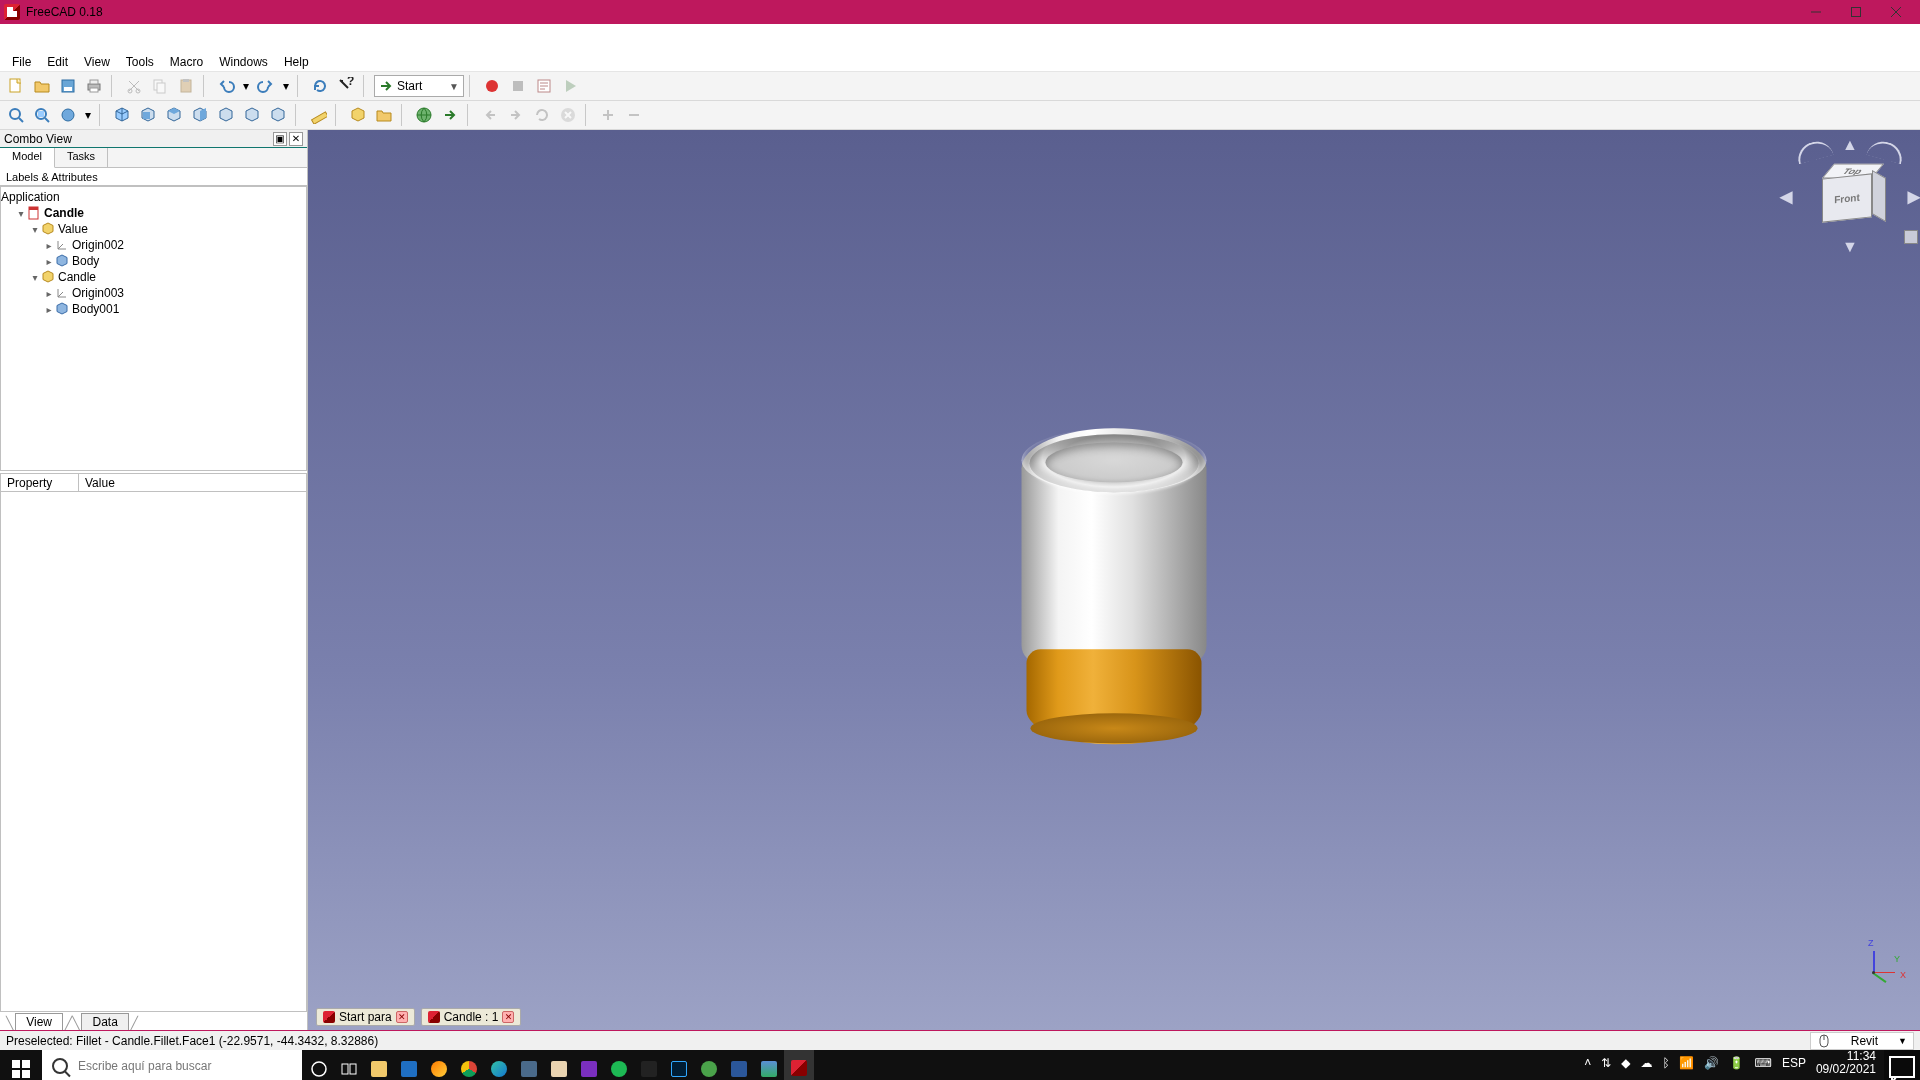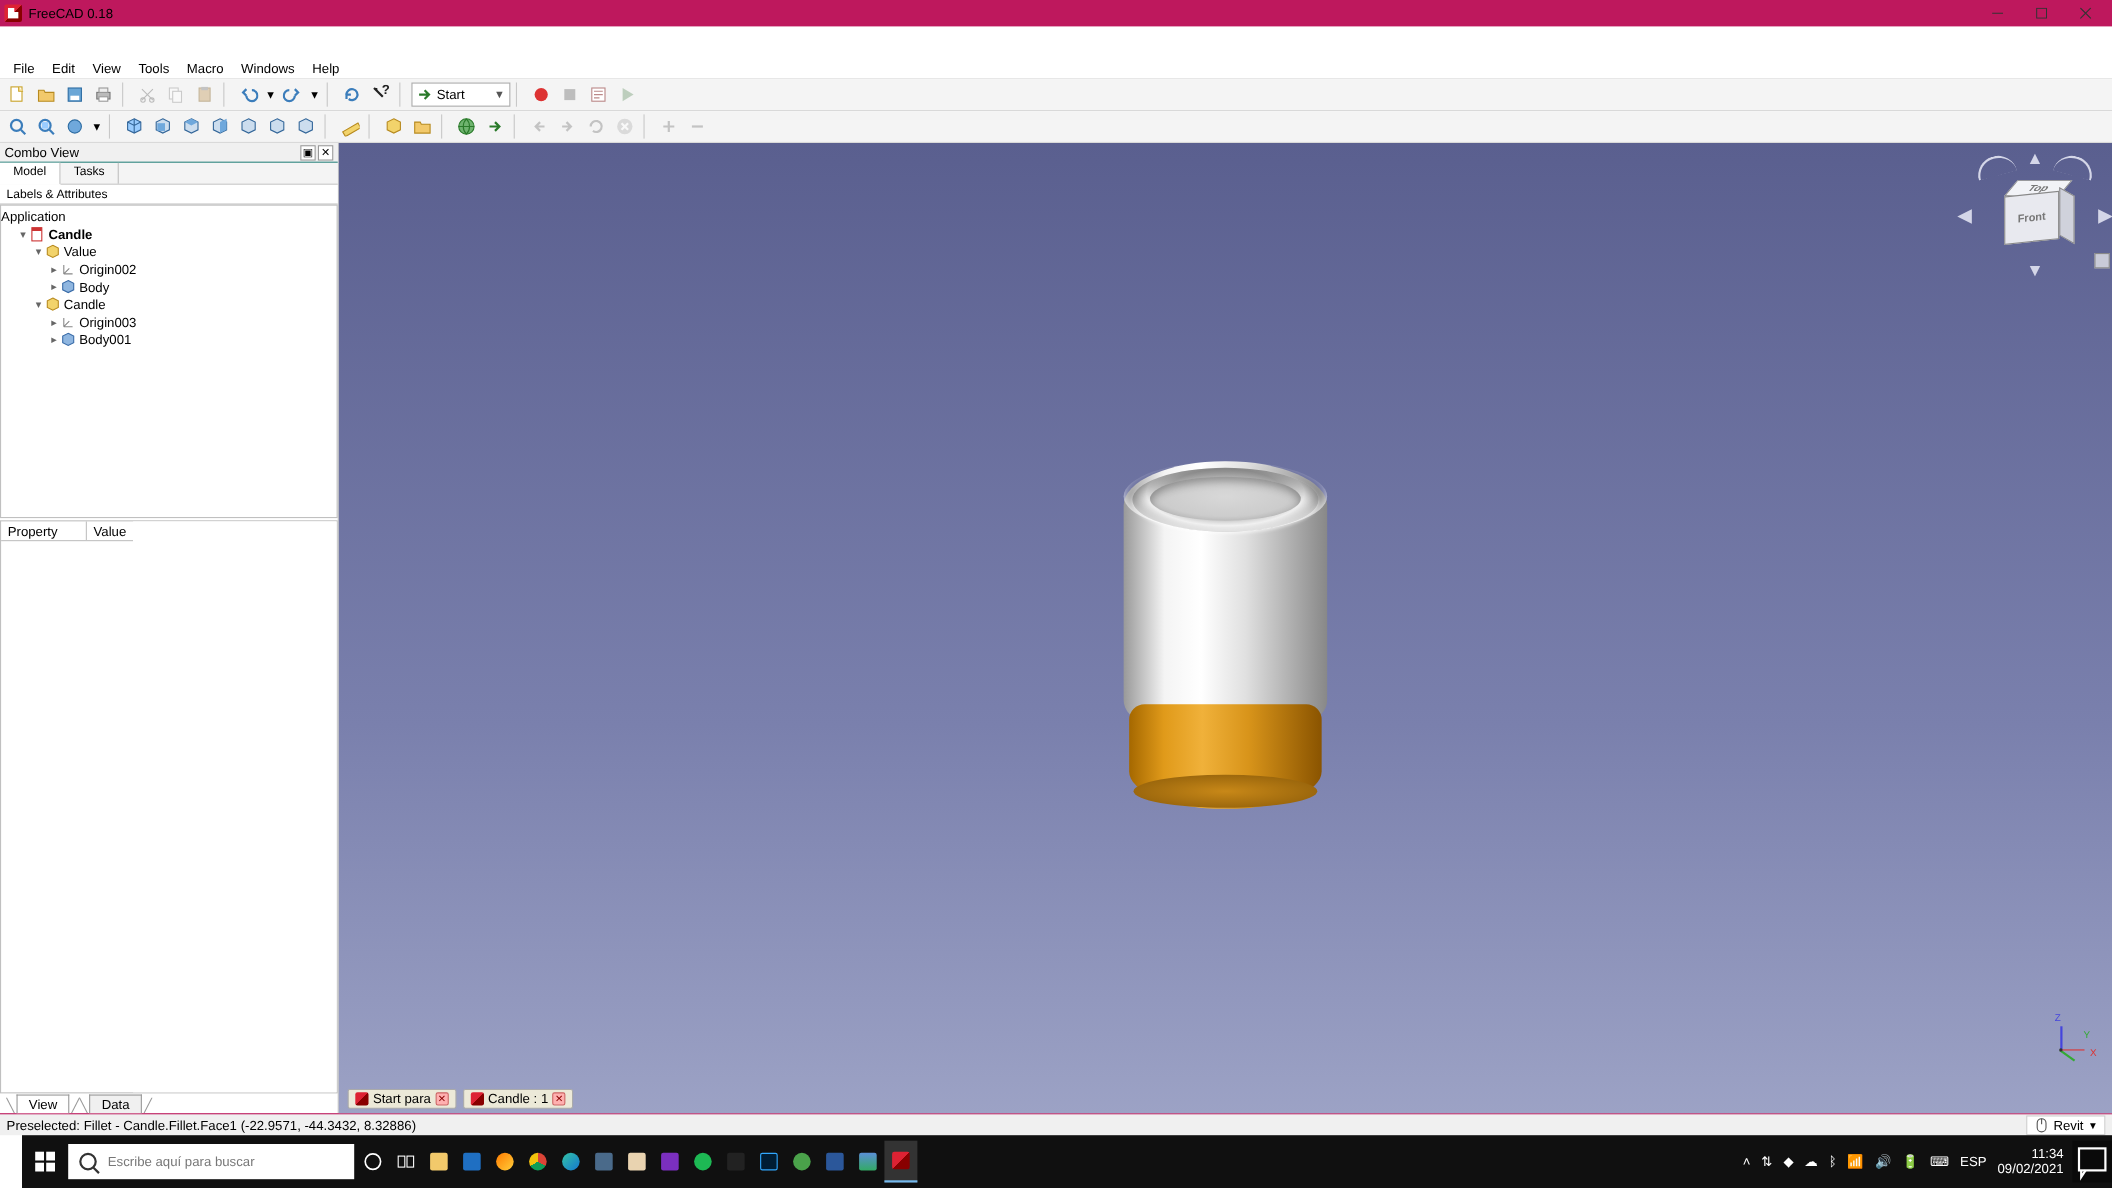--- a/index.html
+++ b/index.html
@@ -39,21 +39,21 @@
 .combo-tabs .tab.active { background:#fff; border-bottom:1px solid #fff; margin-bottom:-1px;}
 .labels-hdr { height:18px; border-bottom:1px solid #c0c0c0; display:flex; align-items:center; padding:0 6px; font-size:11px; background:#fff;}
 .tree { flex:0 0 285px; overflow:auto; padding:2px 0; font-size:11px; border:1px solid #c0c0c0; margin:0 0 2px 0;}
 .tree .row { display:flex; align-items:center; height:16px; }
 .tree .indent { display:inline-block; width:14px; }
 .tree .arrow { width:12px; text-align:center; color:#666; font-size:10px;}
 .tree .ic { width:14px; height:14px; margin-right:3px; display:inline-flex; align-items:center; justify-content:center;}
 .tree .lbl { white-space:nowrap; }
 .tree .bold { font-weight:bold; }
 
-.prop-panel { flex:1; border:1px solid #c0c0c0; display:flex; flex-direction:row;}
+.prop-panel { flex:1; border:1px solid #c0c0c0; display:flex; flex-direction:column;}
 .prop-hdr { height:18px; display:flex; border-bottom:1px solid #c0c0c0; font-size:11px;}
 .prop-hdr .col { padding:2px 6px; }
 .prop-hdr .col:first-child { width:78px; border-right:1px solid #c0c0c0;}
 .prop-body { flex:1; background:#fff;}
 .prop-tabs { height:18px; display:flex; align-items:flex-end; padding-left:4px; font-size:11px;}
 .prop-tabs .ptab { padding:1px 10px; border:1px solid #999; border-bottom:none; background:#f0f0f0; position:relative;}
 .prop-tabs .ptab.active { background:#fff;}
 .prop-tabs .psep { padding:0 2px; color:#999;}
 
 
@@ -95,24 +95,24 @@
 
 
 .doc-tabs { position:absolute; left:8px; bottom:4px; display:flex; gap:6px;}
 .doc-tab { display:flex; align-items:center; gap:4px; background:#ece9d8; border:1px solid #aaa; padding:1px 6px; font-size:11px; border-radius:2px;}
 .doc-tab .ic { width:12px; height:12px;}
 .doc-tab .close { width:12px; height:12px; background:#ffb0b0; border:1px solid #c66; color:#800; font-size:9px; display:flex; align-items:center; justify-content:center; border-radius:2px;}
 
 
 .statusbar { height:20px; background:#f0f0f0; border-top:1px solid #be185d; display:flex; align-items:center; padding:0 6px; font-size:11px;}
 .statusbar .spacer{flex:1;}
-.statusbar .style-sel { display:flex; align-items:center; gap:4px; border:1px solid #ccc; padding:1px 6px; background:#fff;}
-
-
-.taskbar { height:48px; background:#101010; display:flex; align-items:center; color:#fff;margin-left:20px;}
+.statusbar .style-sel { display:flex; align-items:center; gap:20px; border:1px solid #ccc; padding:1px 6px; background:#fff;}
+
+
+.taskbar { height:30px; background:#101010; display:flex; align-items:flex-start; color:#fff;}
 .taskbar .start { width:42px; height:38px; display:flex; align-items:center; justify-content:center;}
 .taskbar .start .win-ic { width:18px; height:18px; display:grid; grid-template:1fr 1fr/1fr 1fr; gap:2px;}
 .taskbar .start .win-ic span{ background:#fff;}
 .taskbar .search { flex:0 0 260px; height:32px; background:#fff; color:#777; display:flex; align-items:center; gap:10px; padding:0 10px; font-size:13px; margin-right:2px;}
 .taskbar .search .mag { width:16px; height:16px; border:2px solid #333; border-radius:50%; position:relative;}
 .taskbar .search .mag::after{content:""; position:absolute; width:7px; height:2px; background:#333; bottom:-3px; right:-5px; transform:rotate(45deg);}
 .taskbar .tray { margin-left:auto; display:flex; align-items:center; gap:10px; padding:0 8px; font-size:11px;}
 .taskbar .tray .clock { text-align:right; line-height:1.1; font-size:11px;}
 .taskbar .ticon { width:30px; height:38px; display:flex; align-items:center; justify-content:center;}
 .taskbar .ticon.active { background:#333; border-bottom:2px solid #76b9ed;}

